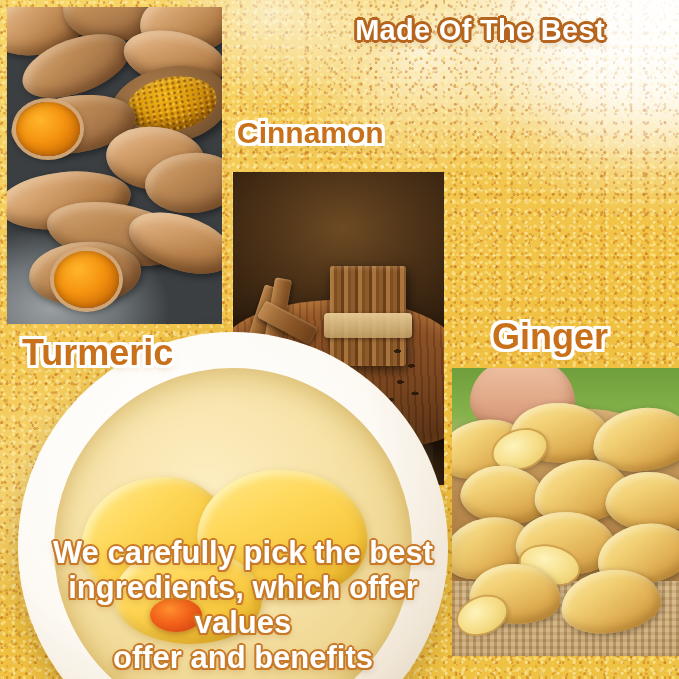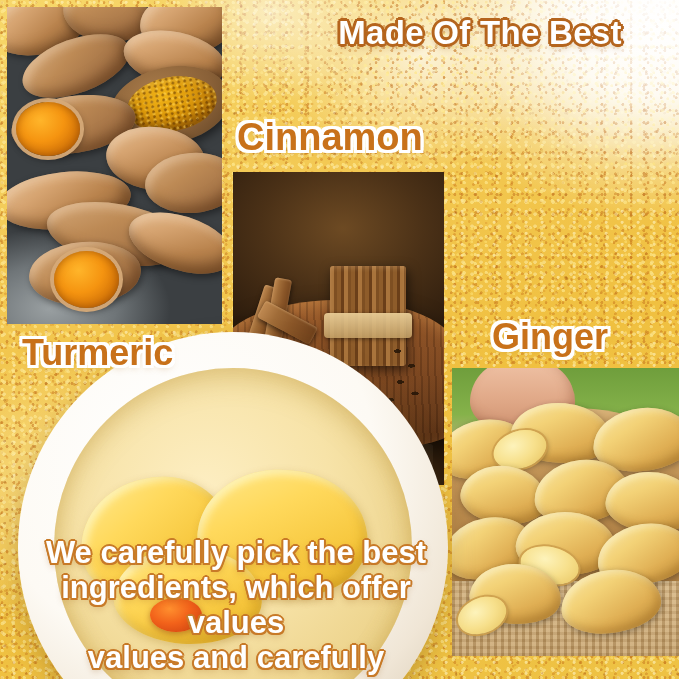--- a/index.html
+++ b/index.html
@@ -196,42 +196,42 @@
   .berry{ position:absolute; left:132px; top:168px; width:52px; height:34px;
     border-radius:50%;
     background:radial-gradient(ellipse at 38% 32%, #ff8f2e 0%, #f2621a 45%, #c93d10 100%);
     box-shadow: 0 2px 6px rgba(120,40,8,.45);
   }
 
   
   .title{
     position:absolute; left:288px; top:16px; width:384px;
     text-align:center; line-height:1.0;
-    font-size:33px; font-weight:700; letter-spacing:.3px;
+    font-size:29px; font-weight:700; letter-spacing:.3px;
     color:#ffffff;
     text-shadow:
       -2px -2px 0 #b5651d, 2px -2px 0 #b5651d, -2px 2px 0 #b5651d, 2px 2px 0 #b5651d,
       -3px 0 0 #b5651d, 3px 0 0 #b5651d, 0 -3px 0 #b5651d, 0 3px 0 #b5651d,
       0 4px 6px rgba(140,80,20,.35);
   }
   .lbl{
     position:absolute; font-weight:700; white-space:nowrap;
     color:#c8711a;
     text-shadow:
       -2px -2px 0 #fff, 2px -2px 0 #fff, -2px 2px 0 #fff, 2px 2px 0 #fff,
       -3px 0 0 #fff, 3px 0 0 #fff, 0 -3px 0 #fff, 0 3px 0 #fff,
       -3px -3px 0 #fff, 3px -3px 0 #fff, -3px 3px 0 #fff, 3px 3px 0 #fff,
       0 3px 7px rgba(170,110,40,.35);
   }
-  .lbl-cinnamon{ left:237px; top:116px; font-size:38px; }
+  .lbl-cinnamon{ left:237px; top:116px; font-size:30px; }
   .lbl-turmeric{ left:22px;  top:332px; font-size:36px; }
   .lbl-ginger{   left:492px; top:316px; font-size:36px; }
 
   .caption{
-    position:absolute; left:15px; top:535px; width:442px;
+    position:absolute; left:22px; top:535px; width:442px;
     text-align:center; line-height:1.13;
     font-size:31px; font-weight:600; color:#ffffff;
     text-shadow:
       -1.5px -1.5px 0 #c87a28, 1.5px -1.5px 0 #c87a28, -1.5px 1.5px 0 #c87a28, 1.5px 1.5px 0 #c87a28,
       -2px 0 0 #c87a28, 2px 0 0 #c87a28, 0 -2px 0 #c87a28, 0 2px 0 #c87a28,
       0 3px 7px rgba(150,90,25,.38);
   }
 </style>
 </head>
 <body>
@@ -311,16 +311,16 @@
     <div>Made Of The Best</div>
   </div>
 
   <div class="lbl lbl-cinnamon">Cinnamon</div>
   <div class="lbl lbl-turmeric">Turmeric</div>
   <div class="lbl lbl-ginger">Ginger</div>
 
   <div class="caption">
     <div>We carefully pick the best</div>
     <div>ingredients, which offer values</div>
-    <div>values and carefully</div>
+    <div>offer and benefits</div>
   </div>
 
 </div>
 
 </body></html>

